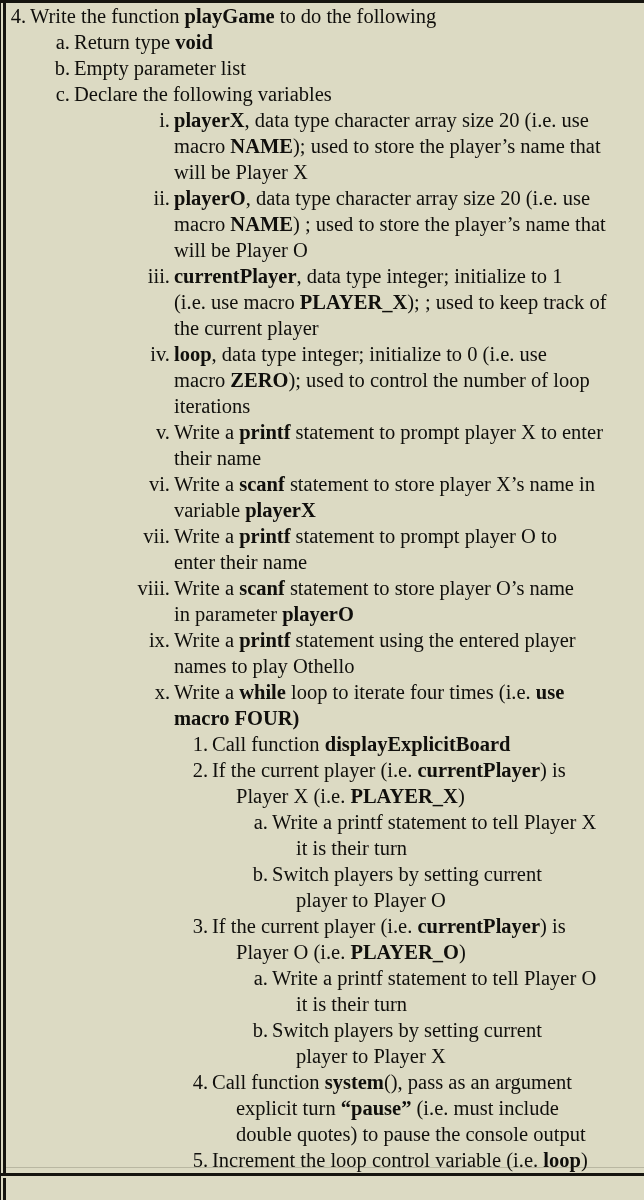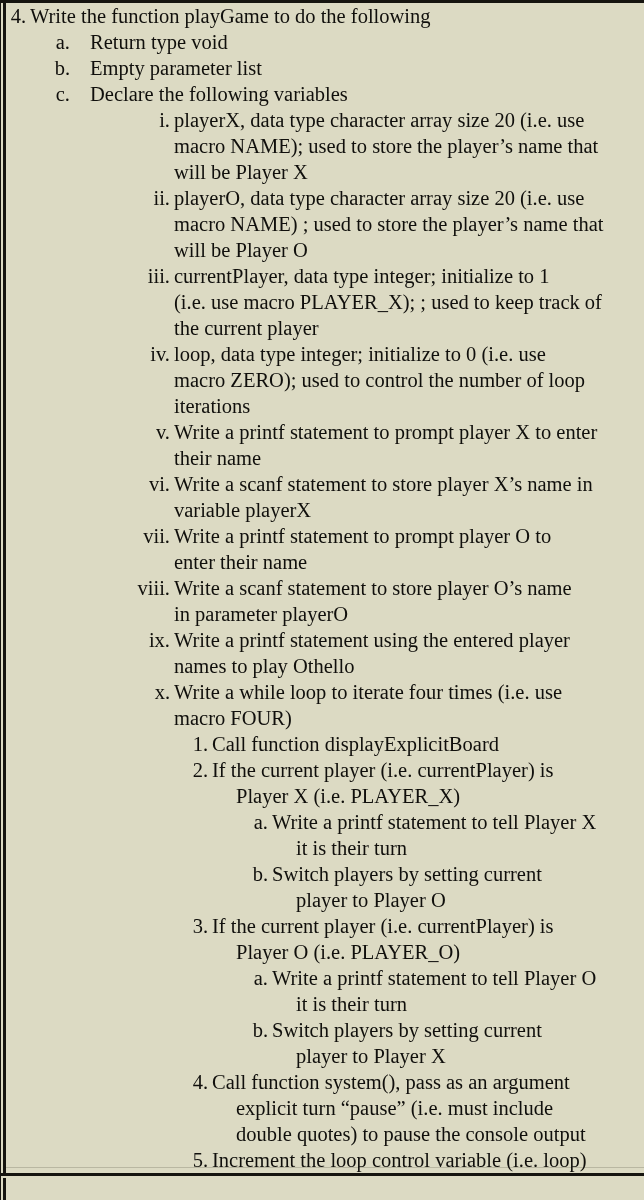--- a/index.html
+++ b/index.html
@@ -94,28 +94,28 @@
     text-align: right;
     line-height: 26px;
     font-size: 20.5px;
   }
   .txt {
     position: absolute;
     line-height: 26px;
     font-size: 20.5px;
   }
 
-  b { font-weight: normal; }
+  b { font-weight: bold; }
 
   
   .lvl1 .marker { left: 0px;   width: 26px; }
   .lvl1 .txt    { left: 30px; }
 
   .lvl2 .marker { left: 40px;  width: 30px; }
-  .lvl2 .txt    { left: 90px; }
+  .lvl2 .txt    { left: 74px; }
 
   .lvl3 .marker { left: 108px; width: 62px; }
   .lvl3 .txt    { left: 174px; }
 
   .lvl4 .marker { left: 170px; width: 38px; }
   .lvl4 .txt    { left: 212px; }
 
   .lvl5 .marker { left: 230px; width: 38px; }
   .lvl5 .txt    { left: 272px; }
 

